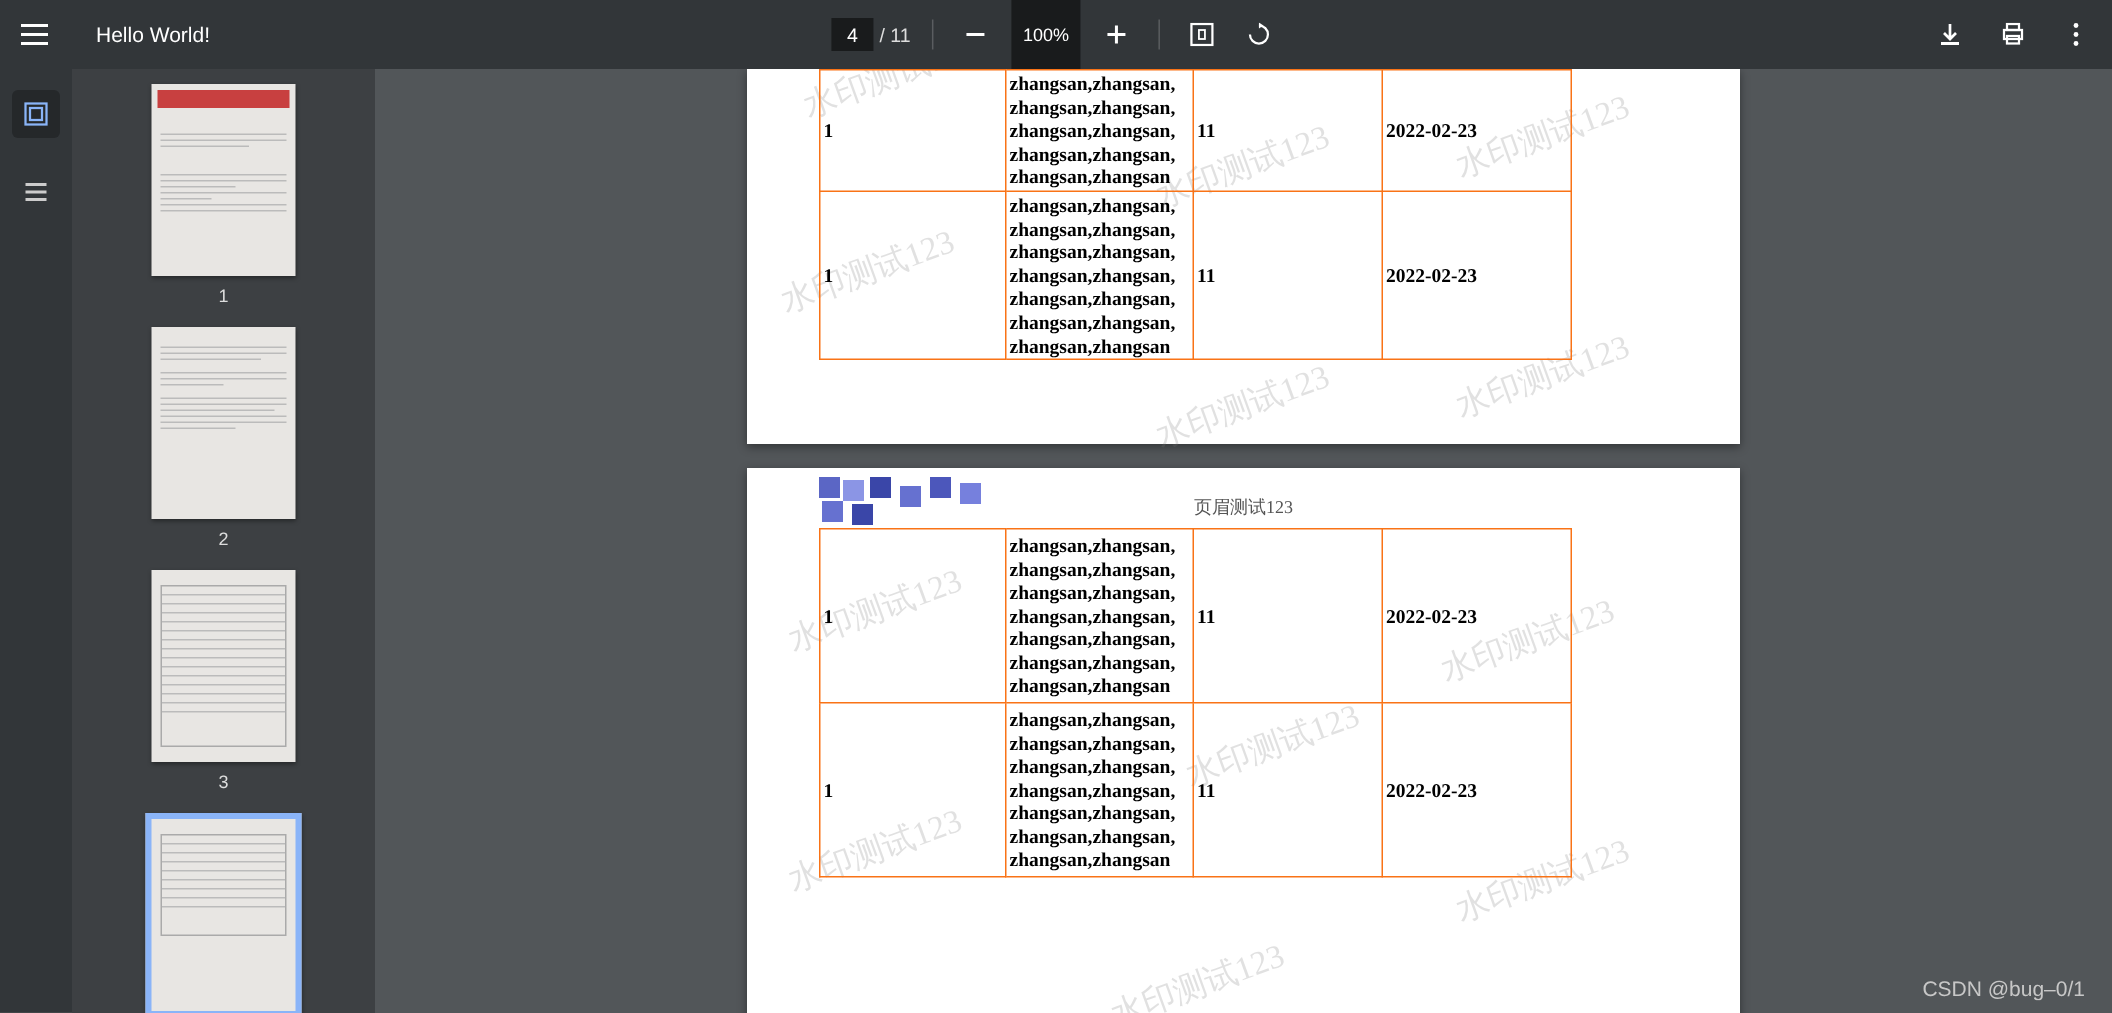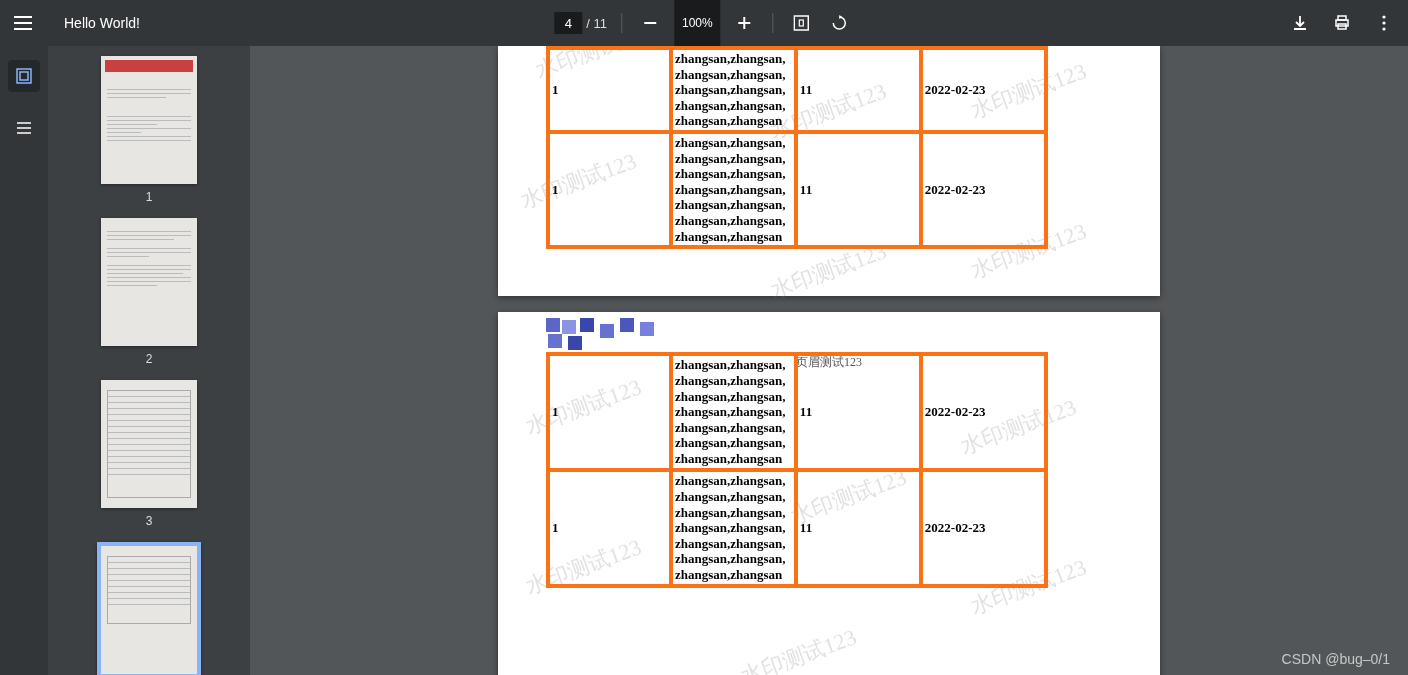--- a/index.html
+++ b/index.html
@@ -43,28 +43,28 @@
   .thumbs::-webkit-scrollbar-thumb { background: #5a5d60; }
 
   
   .viewer { position: absolute; left: 250px; right: 0; top: 46px; bottom: 0; overflow: auto; background: #525659; }
   .page { width: 662px; margin: 0 auto 16px; background: #fff; position: relative; box-shadow: 0 2px 6px rgba(0,0,0,.4); }
   .page.top { height: 250px; }
   .page.bot { height: 416px; }
   .wm { position:absolute; font-size: 22px; color: rgba(120,120,120,.22); transform: rotate(-20deg); pointer-events:none; font-family: "SimSun","Songti SC",serif; }
 
   table.data { border-collapse: collapse; width: 502px; position: absolute; left: 48px; font-family: "Times New Roman", serif; font-size: 13px; font-weight: bold; }
-  table.data td { border: 4px solid #f97316; padding: 1px 2px; vertical-align: middle; line-height: 1.2; }
+  table.data td { border: 1px solid #f97316; padding: 1px 2px; vertical-align: middle; line-height: 1.2; }
   .c0 { width: 124px; }
   .c1 { width: 125px; }
   .c2 { width: 126px; }
   .c3 { width: 126px; }
 
   .footer { position: absolute; left: 0; right: 0; text-align: center; font-size: 12px; color: #555; font-family: "SimSun", serif; }
-  .header-txt { position:absolute; left:0; right:0; text-align:center; font-size:12px; color:#555; font-family:"SimSun",serif;margin-top:24px; }
+  .header-txt { position:absolute; left:0; right:0; text-align:center; font-size:12px; color:#555; font-family:"SimSun",serif; }
   .logo-blur { position:absolute; left:48px; top:6px; width:120px; height:30px; }
   .logo-blur span { position:absolute; width:14px; height:14px; }
 
   .csdn { position: absolute; right: 18px; bottom: 8px; color: #c7c7c7; font-size: 14px; margin-left: 43px; }
 
   svg { display:block; }
 </style>
 </head>
 <body>
 

